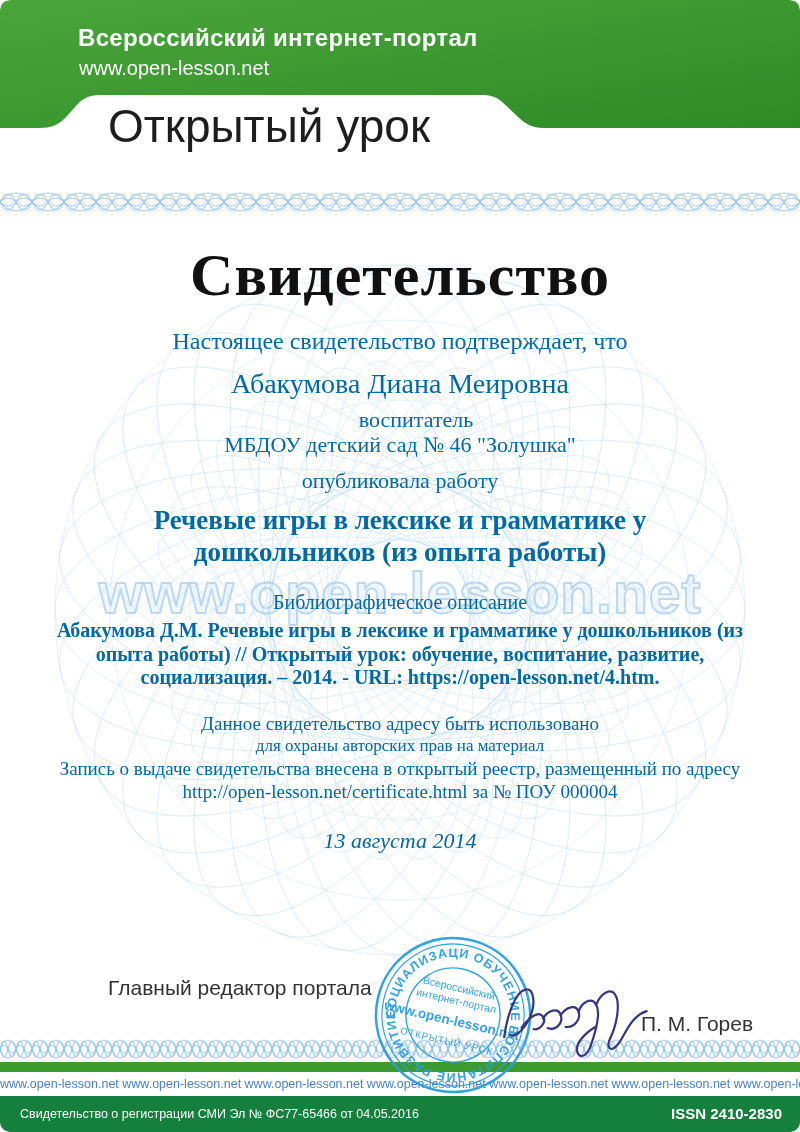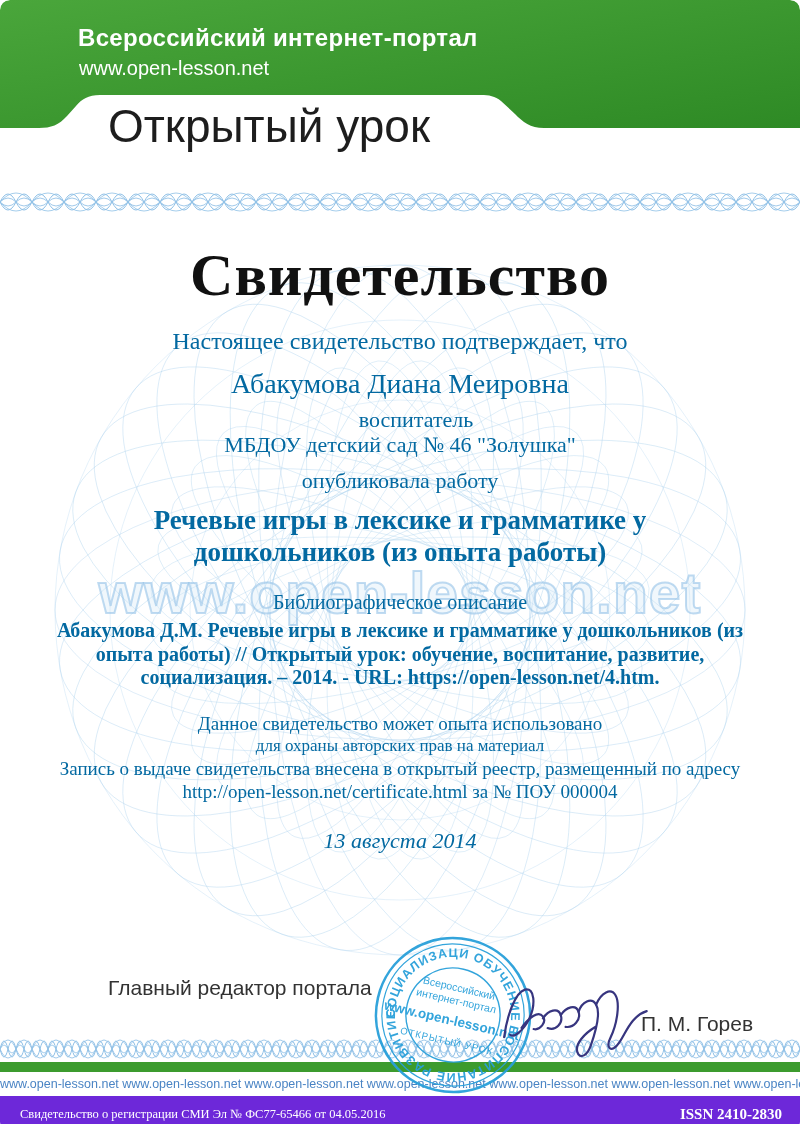--- a/index.html
+++ b/index.html
@@ -40,21 +40,21 @@
   .editor-label{top:976px;left:108px;font-size:21px;color:#333;z-index:4;}
   .editor-name{top:1012px;left:641px;font-size:21px;color:#333;z-index:4;}
   .stamp{top:935px;left:373px;z-index:7;transform:rotate(13deg);opacity:.95;}
   .stamp text{fill:#29a0da;font-family:"Liberation Sans",sans-serif;}
   .signature{top:968px;left:497px;z-index:8;transform:rotate(-4deg);}
   
   .strip-green{top:1062px;left:0;width:800px;height:10px;background:#3c9b2e;z-index:3;}
   .url-band{top:1072px;left:0;width:800px;height:24px;background:#fff;z-index:3;
             line-height:24px;text-align:center;white-space:nowrap;overflow:hidden;
             font-size:12.5px;color:#4a84c4;}
-  .footer-green{top:1096px;left:0;width:800px;height:28px;background:#6d28d9;z-index:3;font-family:Liberation Serif, serif;}
+  .footer-green{top:1096px;left:0;width:800px;height:36px;background:#15803d;z-index:3;}
   .footer-reg{position:absolute;left:20px;top:0;line-height:36px;color:#fff;font-size:12.5px;}
   .footer-issn{position:absolute;right:18px;top:0;line-height:36px;color:#fff;font-size:15px;font-weight:bold;}
 </style>
 </head>
 <body>
 
 <div class="page">
 
   <svg class="hdr-svg" width="800" height="200" viewBox="0 0 800 200">
     <defs>
@@ -136,21 +136,21 @@
 
   <div class="cline t-title">Свидетельство</div>
   <div class="cline t-intro">Настоящее свидетельство подтверждает, что</div>
   <div class="cline t-recipient">Абакумова Диана Меировна</div>
   <div class="cline t-position">воспитатель</div>
   <div class="cline t-org">МБДОУ детский сад № 46 "Золушка"</div>
   <div class="cline t-action">опубликовала работу</div>
   <div class="cline t-work" style="left:90px;width:620px;">Речевые игры в лексике и грамматике у дошкольников (из опыта работы)</div>
   <div class="cline t-bibl">Библиографическое описание</div>
   <div class="cline t-bibtext" style="left:32px;width:736px;">Абакумова Д.М. Речевые игры в лексике и грамматике у дошкольников (из опыта работы) // Открытый урок: обучение, воспитание, развитие, социализация. – 2014. - URL: https://open-lesson.net/4.htm.</div>
-  <div class="cline t-use1">Данное свидетельство может опыта использовано</div>
+  <div class="cline t-use1">Данное свидетельство адресу быть использовано</div>
   <div class="cline t-use2">для охраны авторских прав на материал</div>
   <div class="cline t-reg1">Запись о выдаче свидетельства внесена в открытый реестр, размещенный по адресу</div>
   <div class="cline t-reg2">http://open-lesson.net/certificate.html за № ПОУ 000004</div>
   <div class="cline t-date">13 августа 2014</div>
 
   <div class="abs editor-label">Главный редактор портала</div>
   <div class="abs editor-name">П. М. Горев</div>
 
   <svg class="abs stamp" width="160" height="160" viewBox="0 0 160 160">
     <circle cx="80" cy="80" r="77" fill="none" stroke="#29a0da" stroke-width="2.6"></circle>

